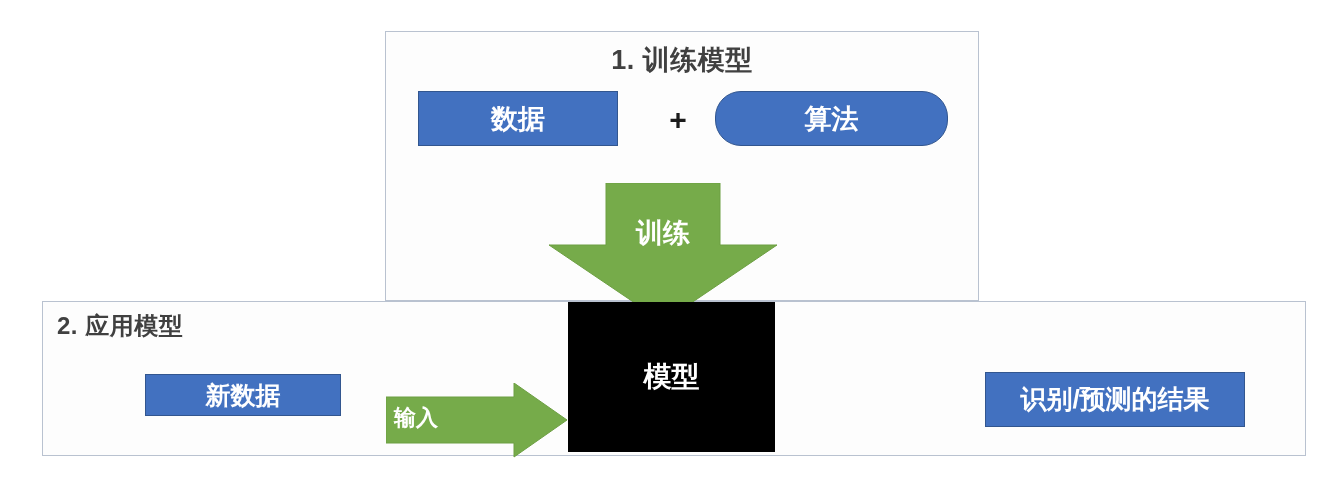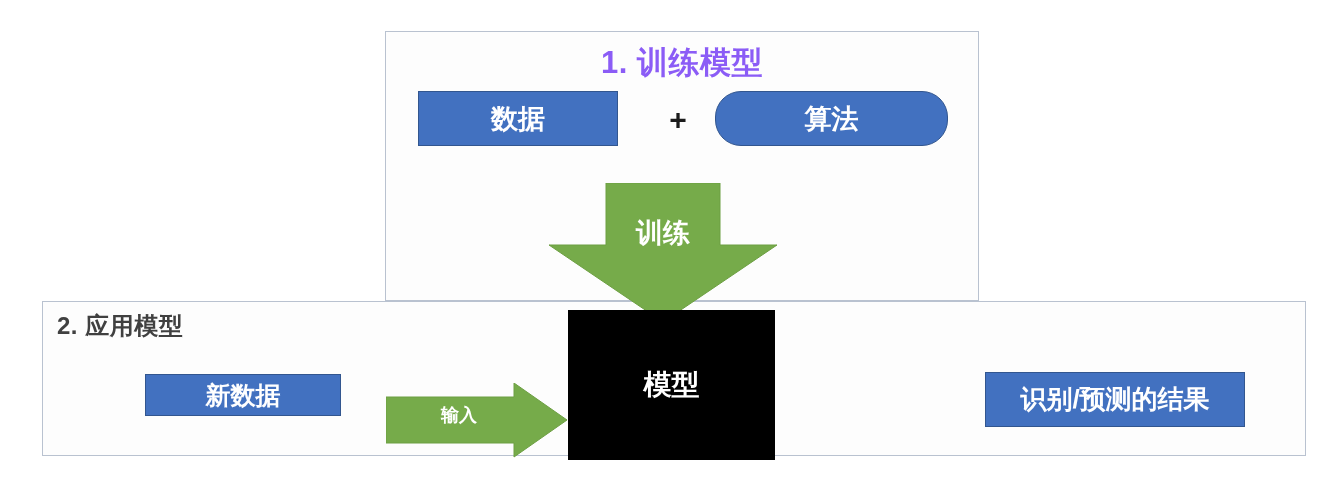--- a/index.html
+++ b/index.html
@@ -42,23 +42,23 @@
     z-index: 3;
   }
 
   
   .title-center {
     position: absolute;
     left: 0;
     top: 10px;
     width: 100%;
     text-align: center;
-    font-size: 31px;
-    font-weight: bold;
-    color: #8b5cf6;
+    font-size: 27px;
+    font-weight: bold;
+    color: #404040;
     letter-spacing: 0.5px;
   }
   .title-left {
     position: absolute;
     left: 14px;
     top: 8px;
     font-size: 24px;
     font-weight: bold;
     color: #404040;
     letter-spacing: 0.5px;
@@ -95,21 +95,21 @@
     font-size: 30px;
     font-weight: bold;
     color: #1b1b1b;
     z-index: 5;
   }
 
   
   #box-model {
     position: absolute;
     left: 568px;
-    top: 310px;
+    top: 302px;
     width: 207px;
     height: 150px;
     background: #000000;
     display: flex;
     align-items: center;
     justify-content: center;
     color: #ffffff;
     font-size: 28px;
     font-weight: bold;
     z-index: 6;
@@ -148,22 +148,21 @@
   #arrow-input {
     left: 386px;
     top: 363px;
     width: 182px;
     height: 75px;
   }
   #arrow-input .arrow-label {
     left: 8px;
     top: 20px;
     width: 130px;
-    text-align: center;
-    font-size: 18px;
+    font-size: 22px;
   }
 
   
   #arrow-output {
     left: 812px;
     top: 363px;
     width: 172px;
     height: 75px;
   }
   #arrow-output .arrow-label {

